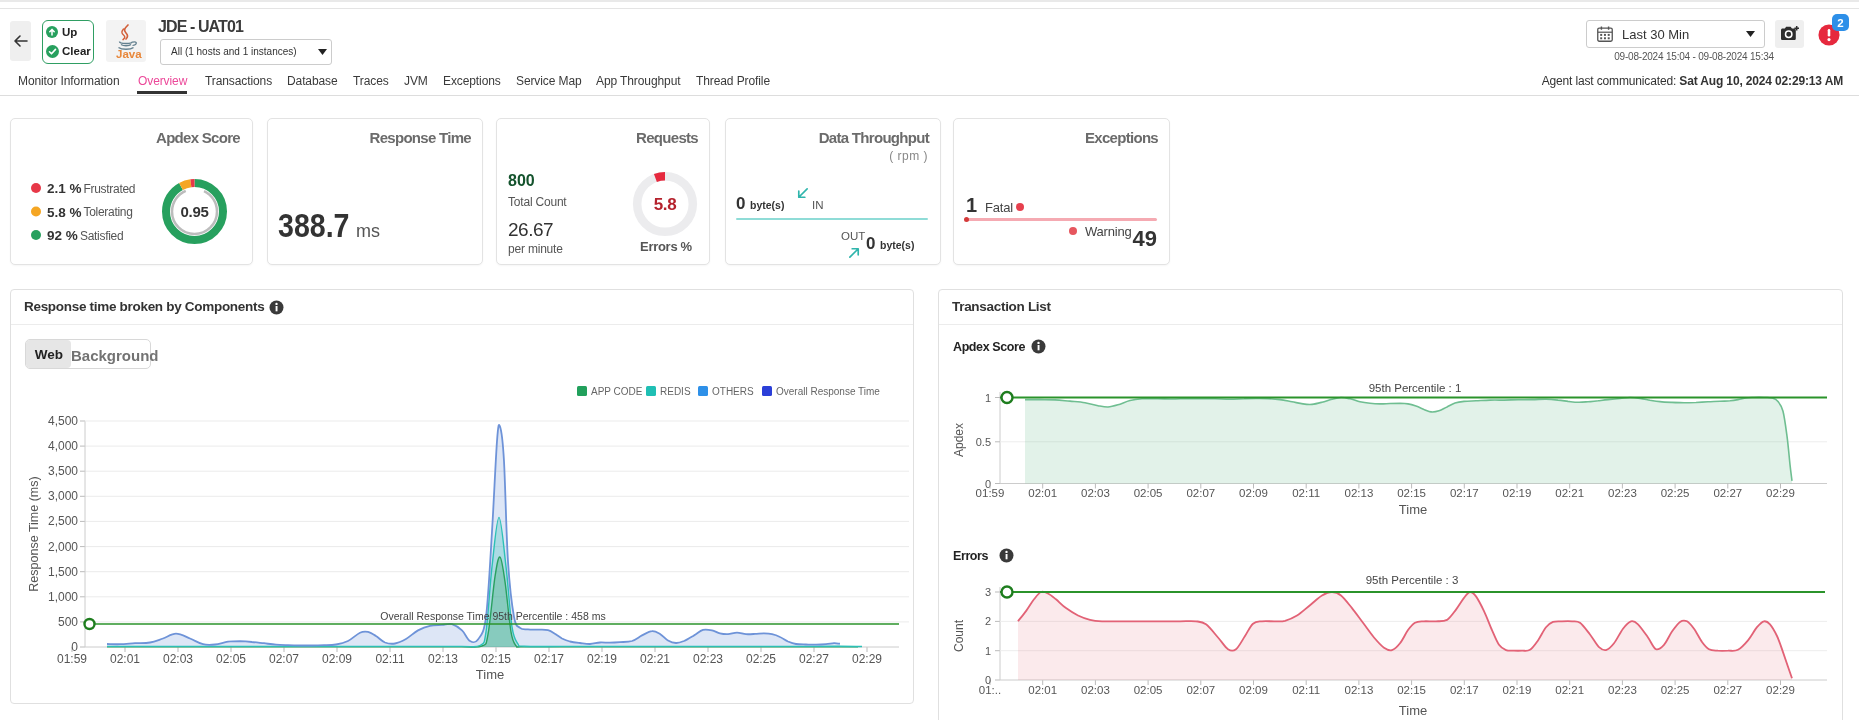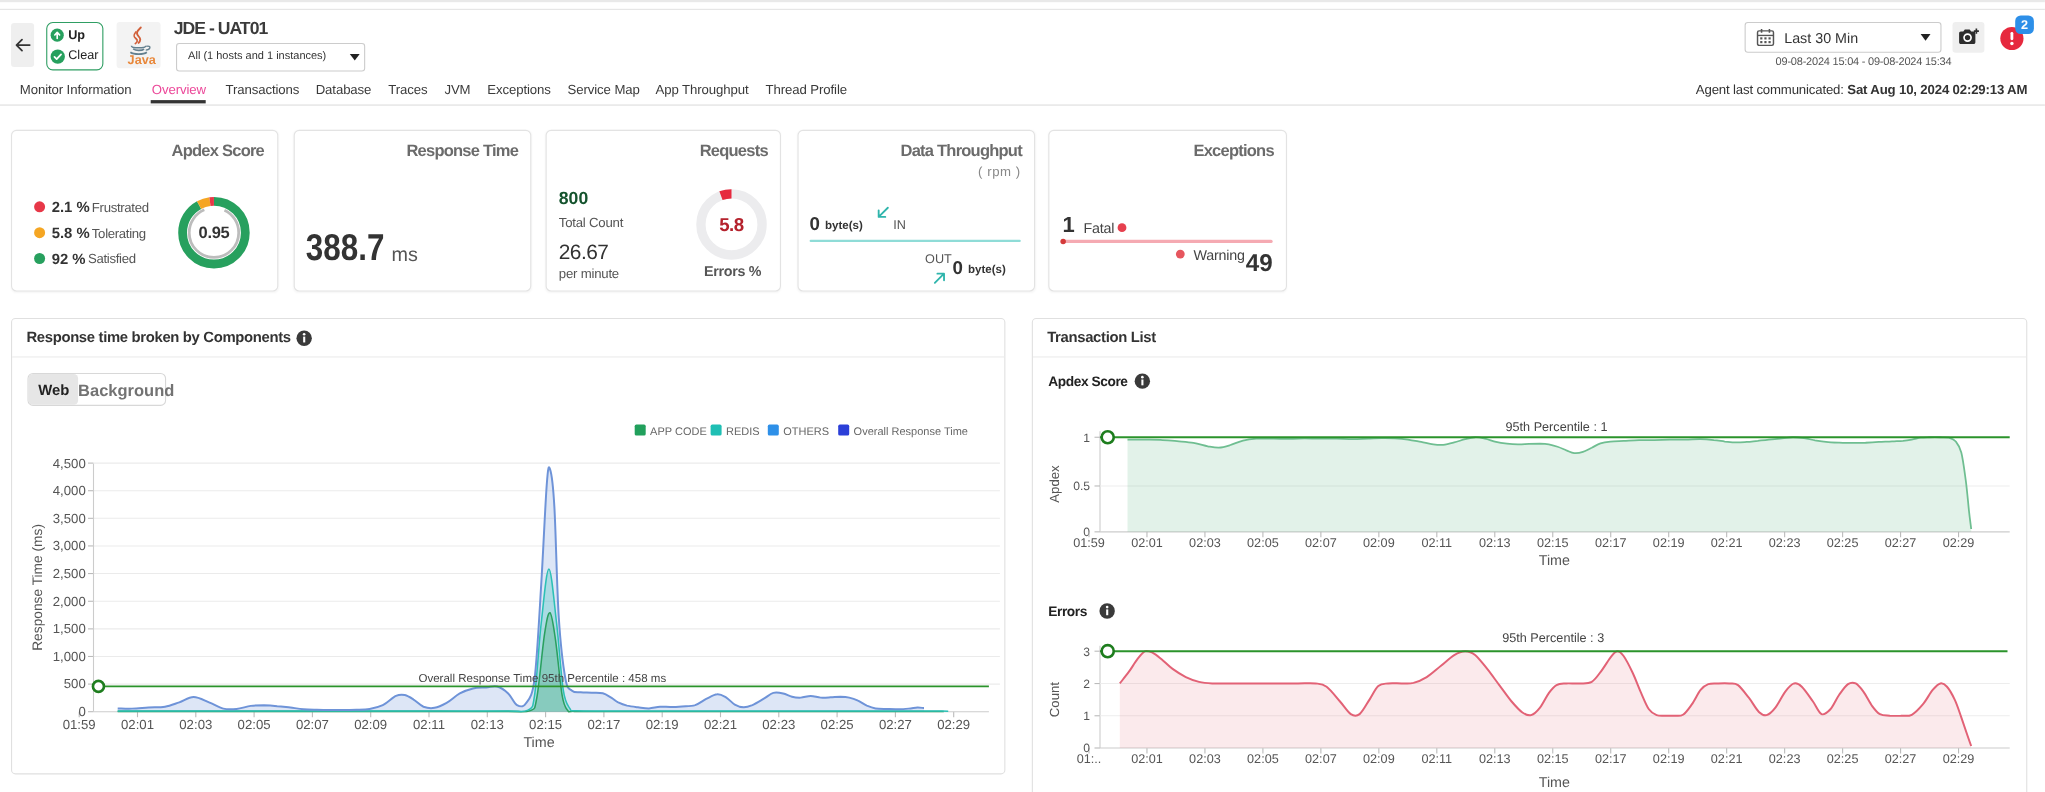--- a/index.html
+++ b/index.html
@@ -24,21 +24,21 @@
 <div class="abs" style="left:42px;top:20px;width:52px;height:44px;background:#fff;border:1.5px solid #2f9e63;border-radius:6px"></div>
 <svg class="abs" style="left:46px;top:26px" width="12" height="12" viewBox="0 0 12 12">
     <circle cx="6" cy="6" r="6" fill="#27a05e"></circle>
     <path d="M6 9V4 M3.8 5.8L6 3.4l2.2 2.4" stroke="#fff" stroke-width="1.5" fill="none" stroke-linecap="round" stroke-linejoin="round"></path>
   </svg>
 <div class="abs" style="left:62px;top:26px;font-size:11.5px;font-weight:bold;color:#222">Up</div>
 <svg class="abs" style="left:46px;top:45px" width="13" height="13" viewBox="0 0 13 13">
     <circle cx="6.5" cy="6.5" r="6.5" fill="#27a05e"></circle>
     <path d="M3.5 6.8l2 2 4-4.4" stroke="#fff" stroke-width="1.6" fill="none" stroke-linecap="round" stroke-linejoin="round"></path>
   </svg>
-<div class="abs" style="left:62px;top:45px;font-size:11.5px;font-weight:normal;color:#222">Clear</div>
+<div class="abs" style="left:62px;top:45px;font-size:11.5px;font-weight:bold;color:#222">Clear</div>
 
 <div class="abs" style="left:106px;top:20px;width:40px;height:42px;background:#f3f3f3;border-radius:3px"></div>
 <svg class="abs" style="left:112px;top:22px" width="28" height="38" viewBox="0 0 28 38">
  <path d="M16 3c-3 3-5 5-2 8 2 2 2 4 0 6" stroke="#d2603a" stroke-width="1.7" fill="none" stroke-linecap="round"></path>
  <path d="M11.5 7c-2 2.5-2.5 4 0 6 2 1.6 1.5 3-0.5 4.6" stroke="#d2603a" stroke-width="1.5" fill="none" stroke-linecap="round"></path>
  <path d="M7.5 19.5c0 1.3 2.9 2 6.5 2s6.5-.7 6.5-2" stroke="#64808f" stroke-width="1.4" fill="none"></path>
  <path d="M9 22.5c1.4.9 3.2 1.3 5 1.3 1.9 0 4.1-.4 5-1.2" stroke="#64808f" stroke-width="1.4" fill="none"></path>
  <path d="M6.5 25.5c1.7 1.2 4.5 1.7 7.5 1.7 3.1 0 5.9-.5 7.5-1.7" stroke="#64808f" stroke-width="1.5" fill="none"></path>
  <path d="M21 20.2c2.2-.6 3.6.1 3.3 1.2-.3 1.1-1.9 1.9-3.8 2.1" stroke="#64808f" stroke-width="1.2" fill="none"></path>
  <text x="4" y="36" font-size="11.5" font-weight="bold" fill="#e8873a">Java</text>

